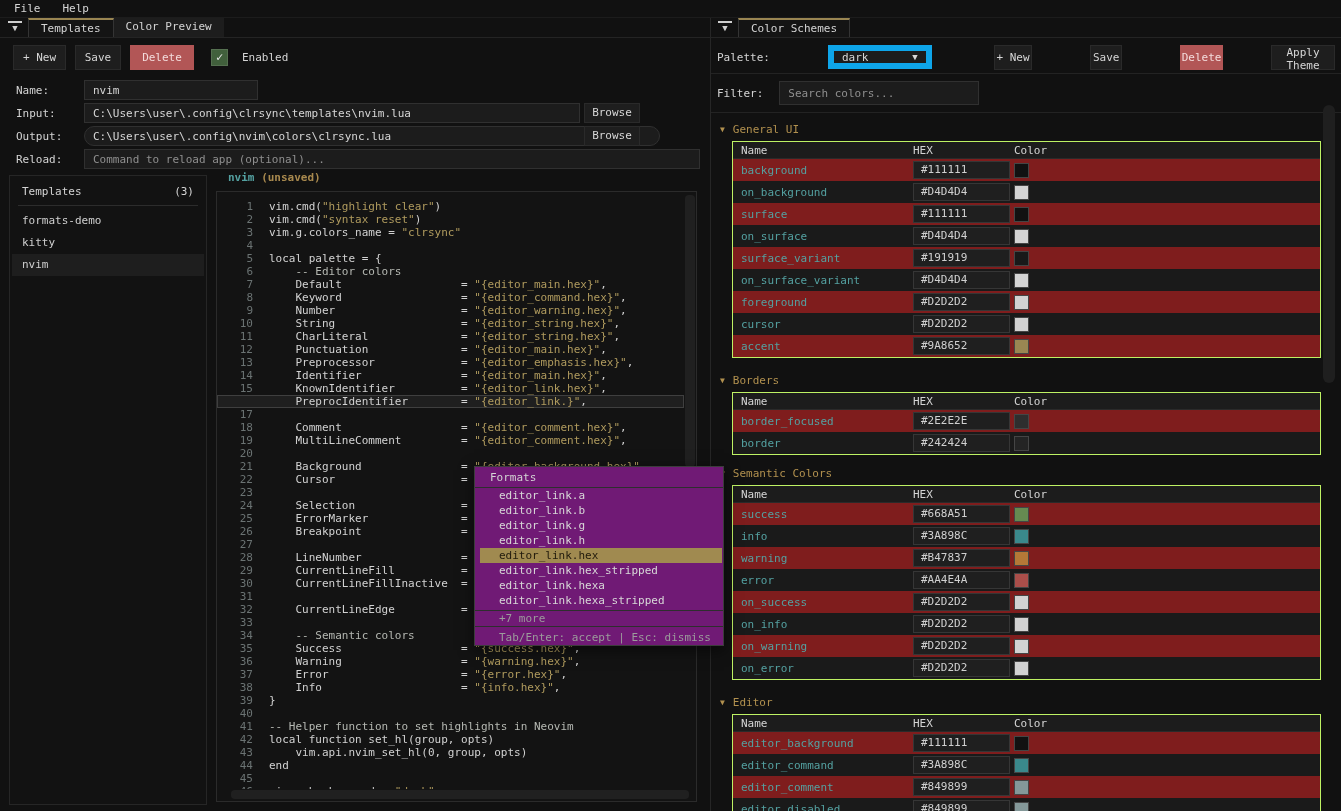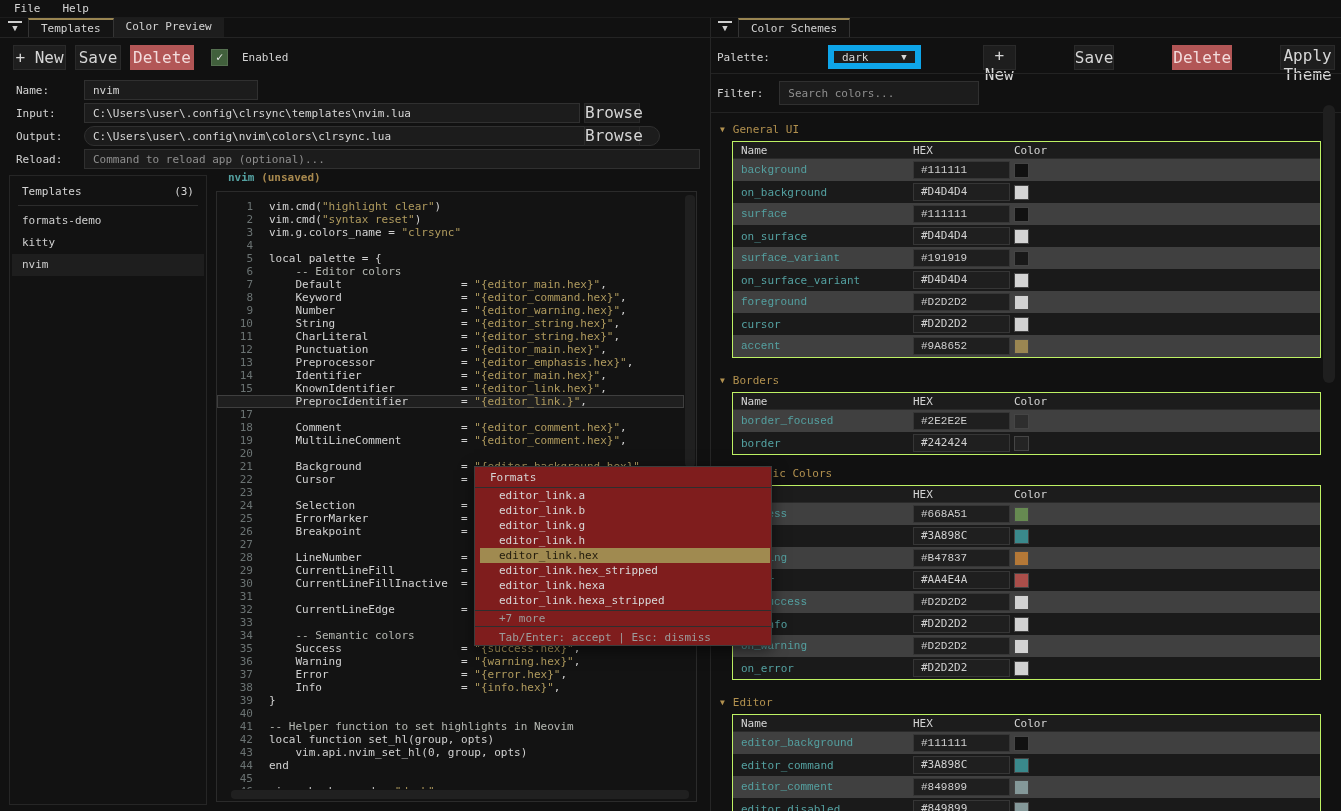--- a/index.html
+++ b/index.html
@@ -16,21 +16,21 @@
   .tabbar { position:absolute; height:19px; display:flex; align-items:flex-end; border-bottom:1px solid #242424; }
   #left-tabbar { left:0; top:19px; width:710px; }
   #right-tabbar { left:710px; top:19px; width:631px; }
   .collapse-icon { width:14px; height:14px; margin:0 6px 2px 8px; color:#cfcfcf; font-size:9px;
                    line-height:11px; text-align:center; border-top:2px solid #cfcfcf; display:inline-block; }
   .tab { height:19px; line-height:17px; padding:0 12px; color:#d4d4d4; background:#1d1d1d; cursor:default; }
   .tab.active { background:#141414; border:1px solid #343434; border-bottom:none; border-top:2px solid #9A8652; }
 
   
   #left-toolbar { position:absolute; left:0; top:44px; width:710px; height:26px; display:flex; align-items:center; padding-left:13px; gap:9px; }
-  .btn { font-family:inherit; font-size:16px; color:#d6d6d6; background:#1e1e1e; border:1px solid #2a2a2a;
+  .btn { font-family:inherit; font-size:11px; color:#d6d6d6; background:#1e1e1e; border:1px solid #2a2a2a;
          height:25px; text-align:center; cursor:default; }
   .btn.danger { background:#b25656; border-color:#b25656; color:#f3dcdc; }
   .w-new{width:53px}.w-save{width:46px}.w-del{width:64px}
   .checkbox { width:17px; height:17px; background:#41603c; border:1px solid #557050; margin-left:8px;
               display:inline-flex; align-items:center; justify-content:center; }
   .check { color:#e8e8e8; font-size:12px; font-weight:bold; }
   .lbl { color:#d4d4d4; }
 
   
   .frow { position:absolute; left:0; width:710px; height:22px; display:flex; align-items:center; }
@@ -81,34 +81,34 @@
   #filter-input { position:relative; width:200px; height:24px; margin-left:16px; }
   #sep2 { position:absolute; left:711px; top:112px; width:630px; height:1px; background:#232323; }
 
   #rp-list { position:absolute; left:712px; top:113px; width:629px; height:698px; overflow:hidden; padding-left:4px; }
   .sec-h { display:flex; align-items:center; height:16px; margin-left:4px; color:#b2914f; }
   .tri { font-size:8px; margin-right:8px; color:#b2914f; }
   .sec-t { color:#b2914f; }
   .tbl { margin:4px 20px 0 16px; border:1px solid #bef264; }
   .trow { display:flex; align-items:center; height:22px; }
   .trow.thead { height:17px; background:#1c1c1c; border-bottom:1px solid #2a2a2a; color:#d4d4d4; }
-  .trow.odd { background:#404040;font-family:Liberation Mono, monospace; }
+  .trow.odd { background:#7f1d1d; }
   .trow.even { background:#1a1a1a; }
   .c-name { width:180px; padding-left:8px; overflow:hidden; white-space:nowrap; }
   .c-name.teal { color:#54a1a1; }
   .c-hex { width:101px; }
   .hexbox { width:97px; height:18px; line-height:16px; background:#1f1f1f; border:1px solid #363636; padding-left:7px; color:#d0d0d0; }
   .c-color { flex:1; }
   .swatch { width:15px; height:15px; border:1px solid #454545; }
   .sec { margin-top:0; }
   .mt8{margin-top:8px}.mt14{margin-top:14px}.mt10{margin-top:10px}
   #rp-scroll { position:absolute; left:1323px; top:105px; width:12px; height:278px; background:#1f1f1f; border-radius:6px; }
 
   
-  #popup { position:absolute; left:474px; top:466px; width:298px; height:180px; background:#7f1d1d;
+  #popup { position:absolute; left:474px; top:466px; width:250px; height:180px; background:#701a75;
            border:1px solid #3c3c3c; box-shadow:0 4px 14px rgba(0,0,0,0.55); z-index:10; }
   #pp-title { height:21px; line-height:21px; padding-left:15px; color:#d4d4d4; border-bottom:1px solid #2e2e2e; }
   .pp-item { height:15px; line-height:15px; padding-left:24px; color:#d8d8d8; white-space:pre; cursor:default; }
   .pp-item.sel { background:#a08a50; color:#201a0c; margin:0 1px 0 5px; padding-left:19px; }
   #pp-more { height:16px; line-height:16px; padding-left:24px; color:#9c9c9c; border-top:1px solid #2e2e2e; margin-top:2px; }
   #pp-foot { height:21px; line-height:21px; padding-left:24px; color:#9c9c9c; border-top:1px solid #2e2e2e; }
 </style>
 </head>
 <body>
 

